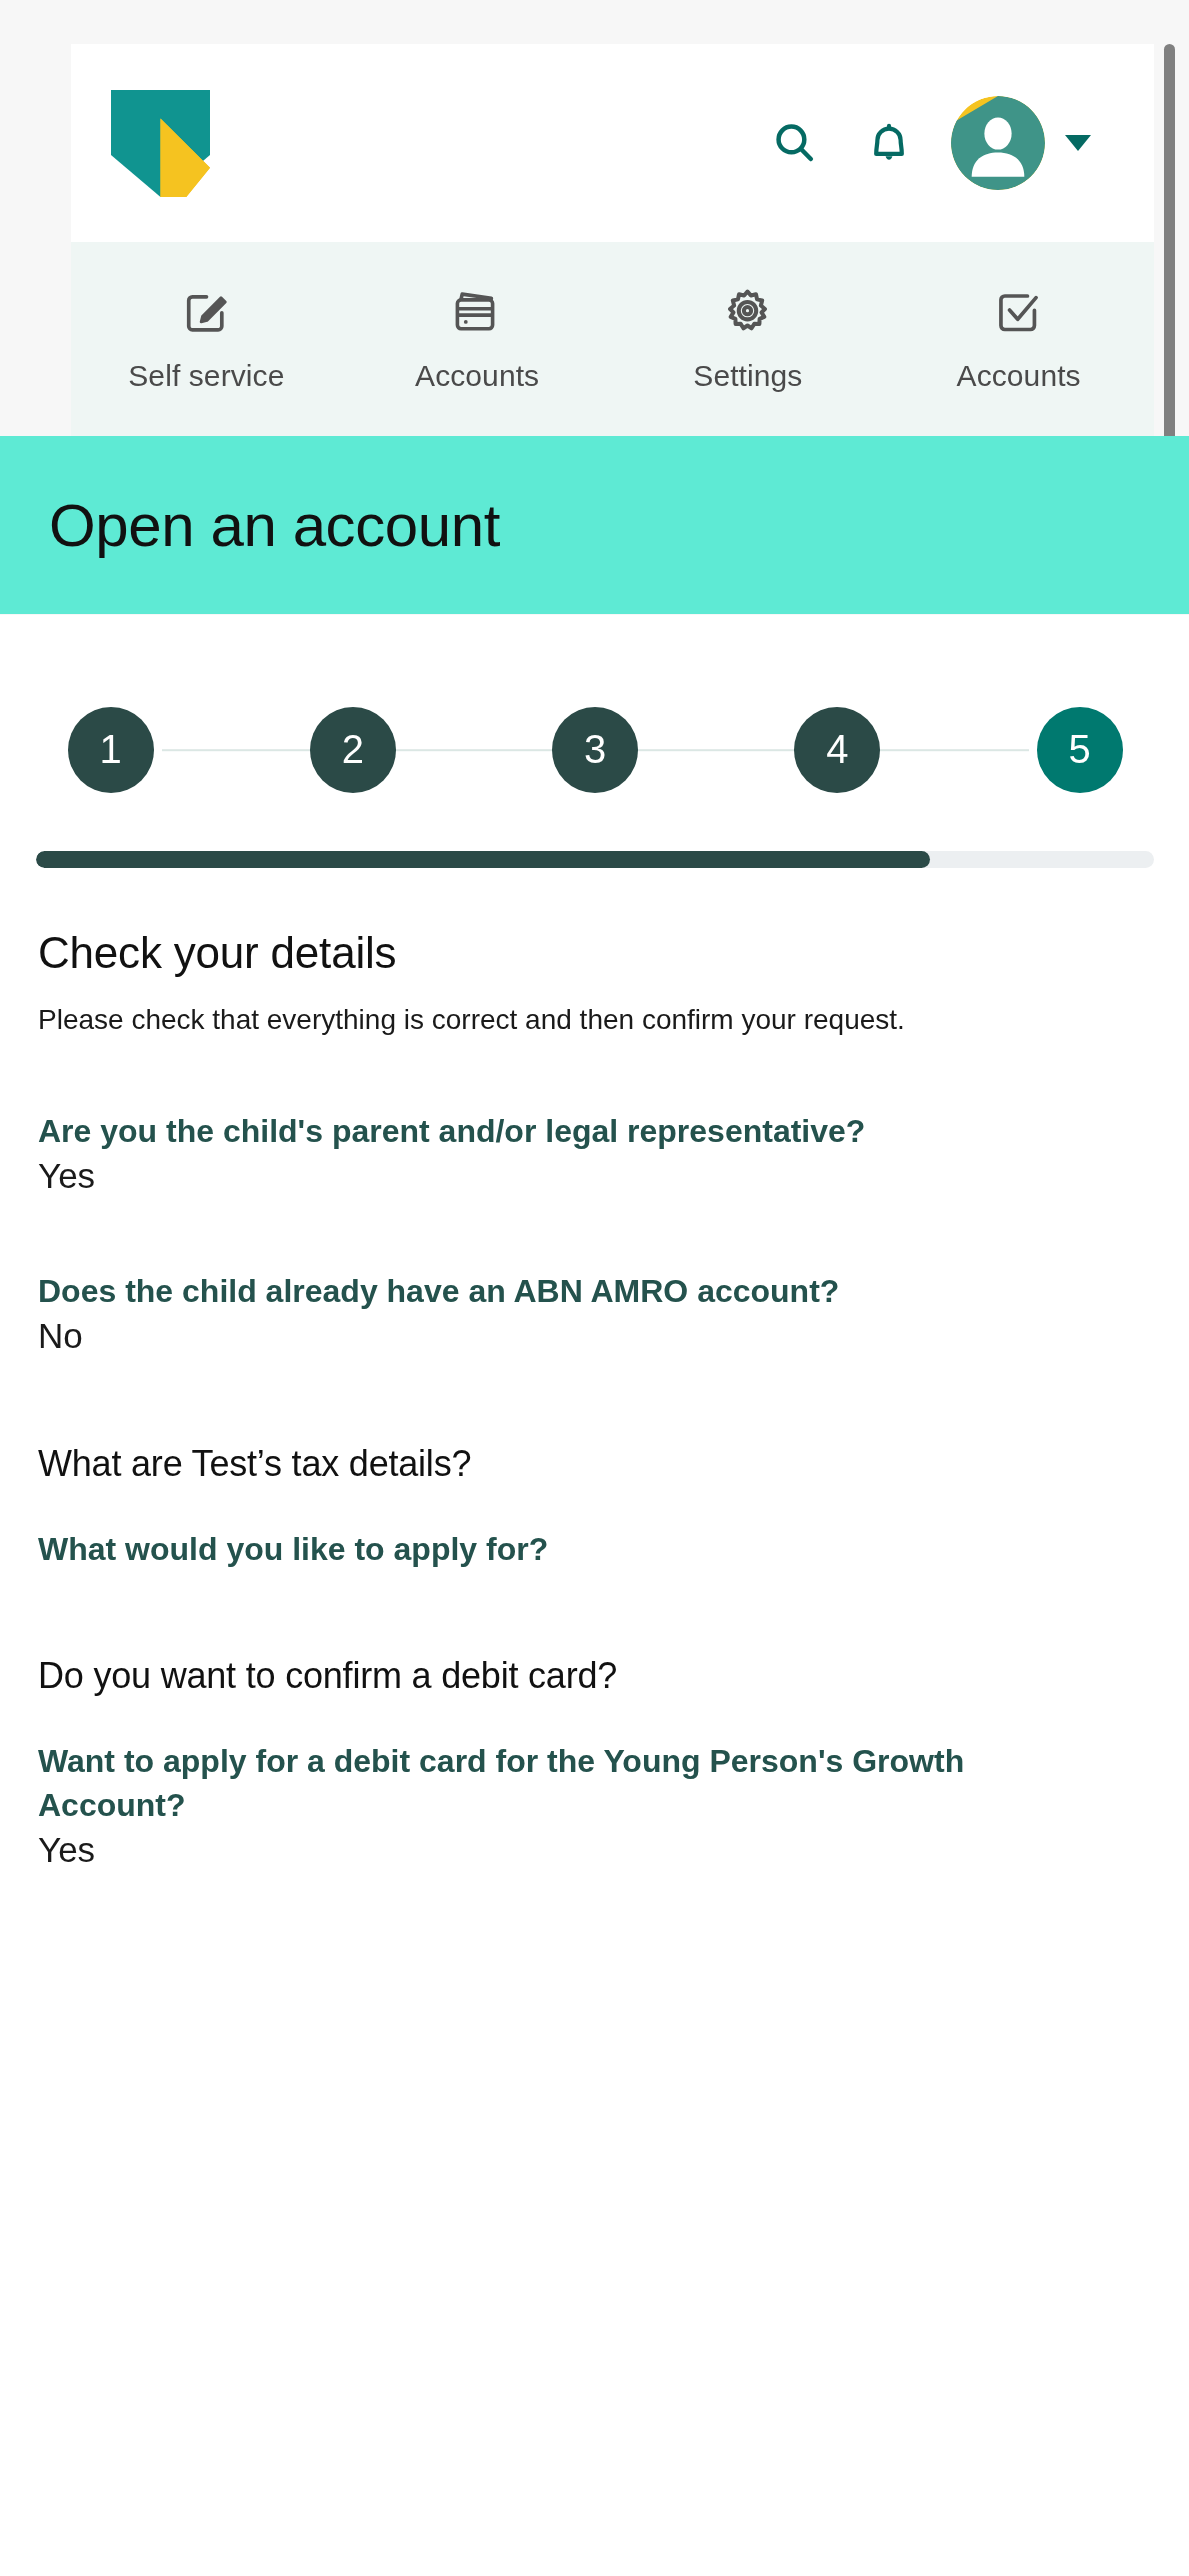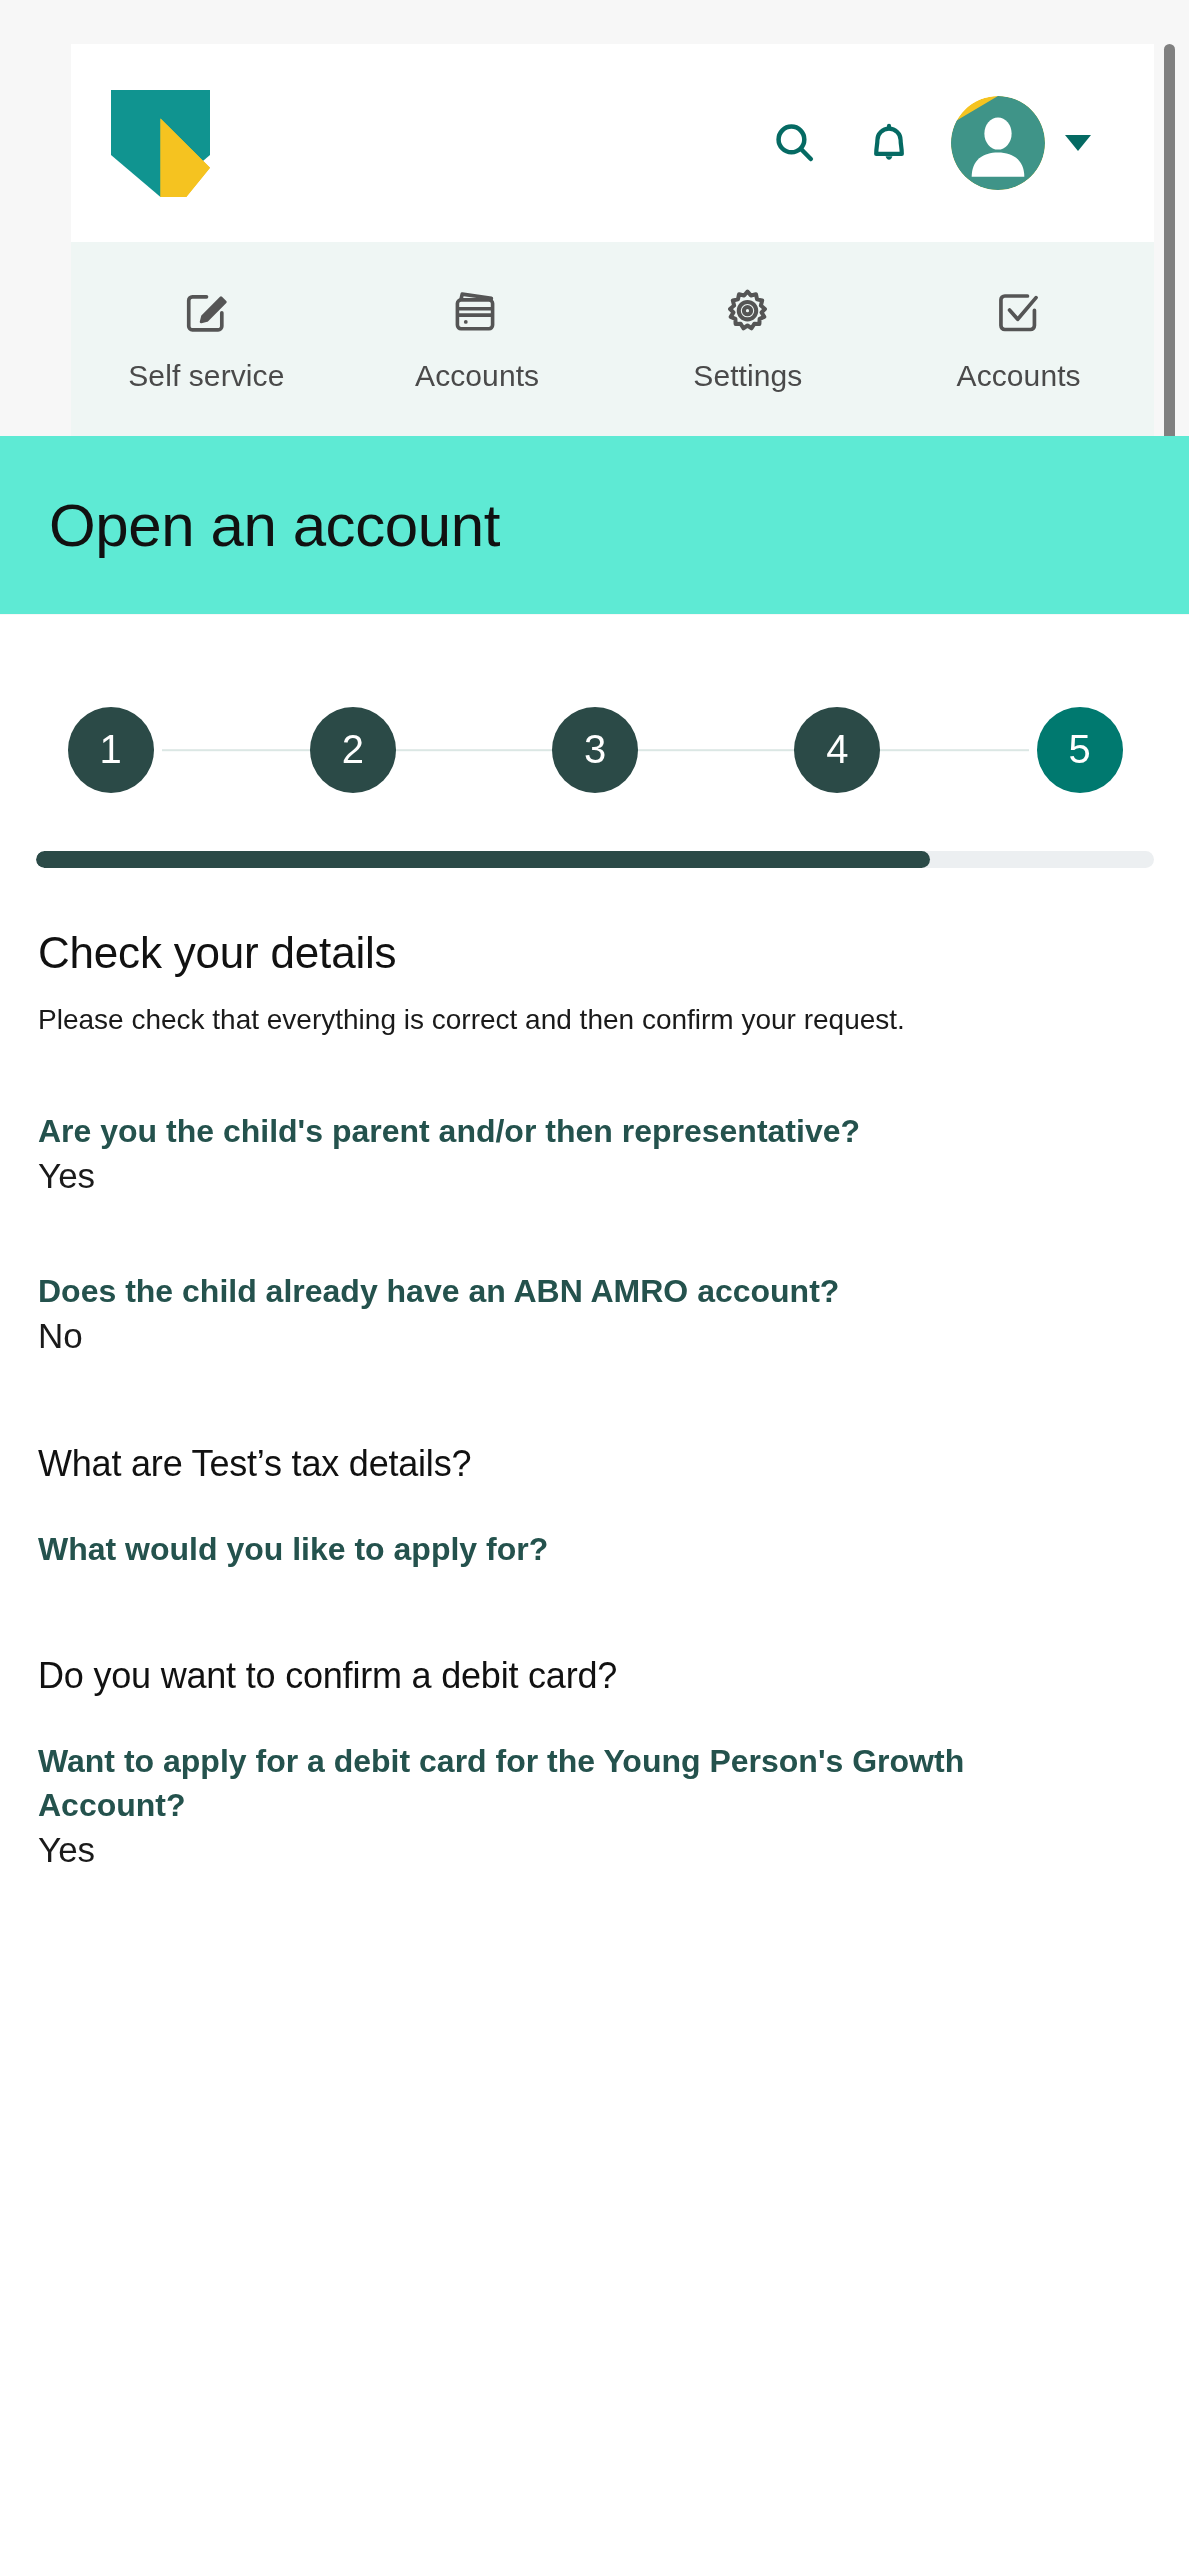--- a/index.html
+++ b/index.html
@@ -391,21 +391,21 @@
     <div class="progress-track">
       <div class="progress-fill" id="progress-fill" style="width: 80%;"></div>
     </div>
 
     <div class="body-inner">
 
       <h2 class="section-heading">Check your details</h2>
       <p class="section-sub">Please check that everything is correct and then confirm your request.</p>
 
       <div class="qa-block">
-        <div class="qa-question">Are you the child's parent and/or then representative?</div>
+        <div class="qa-question">Are you the child's parent and/or legal representative?</div>
         <div class="qa-answer">Yes</div>
       </div>
 
       <div class="qa-block">
         <div class="qa-question">Does the child already have an ABN AMRO account?</div>
         <div class="qa-answer">No</div>
       </div>
 
       <h2 class="group-heading">What are Test’s tax details?</h2>
       <div class="qa-block tight">

